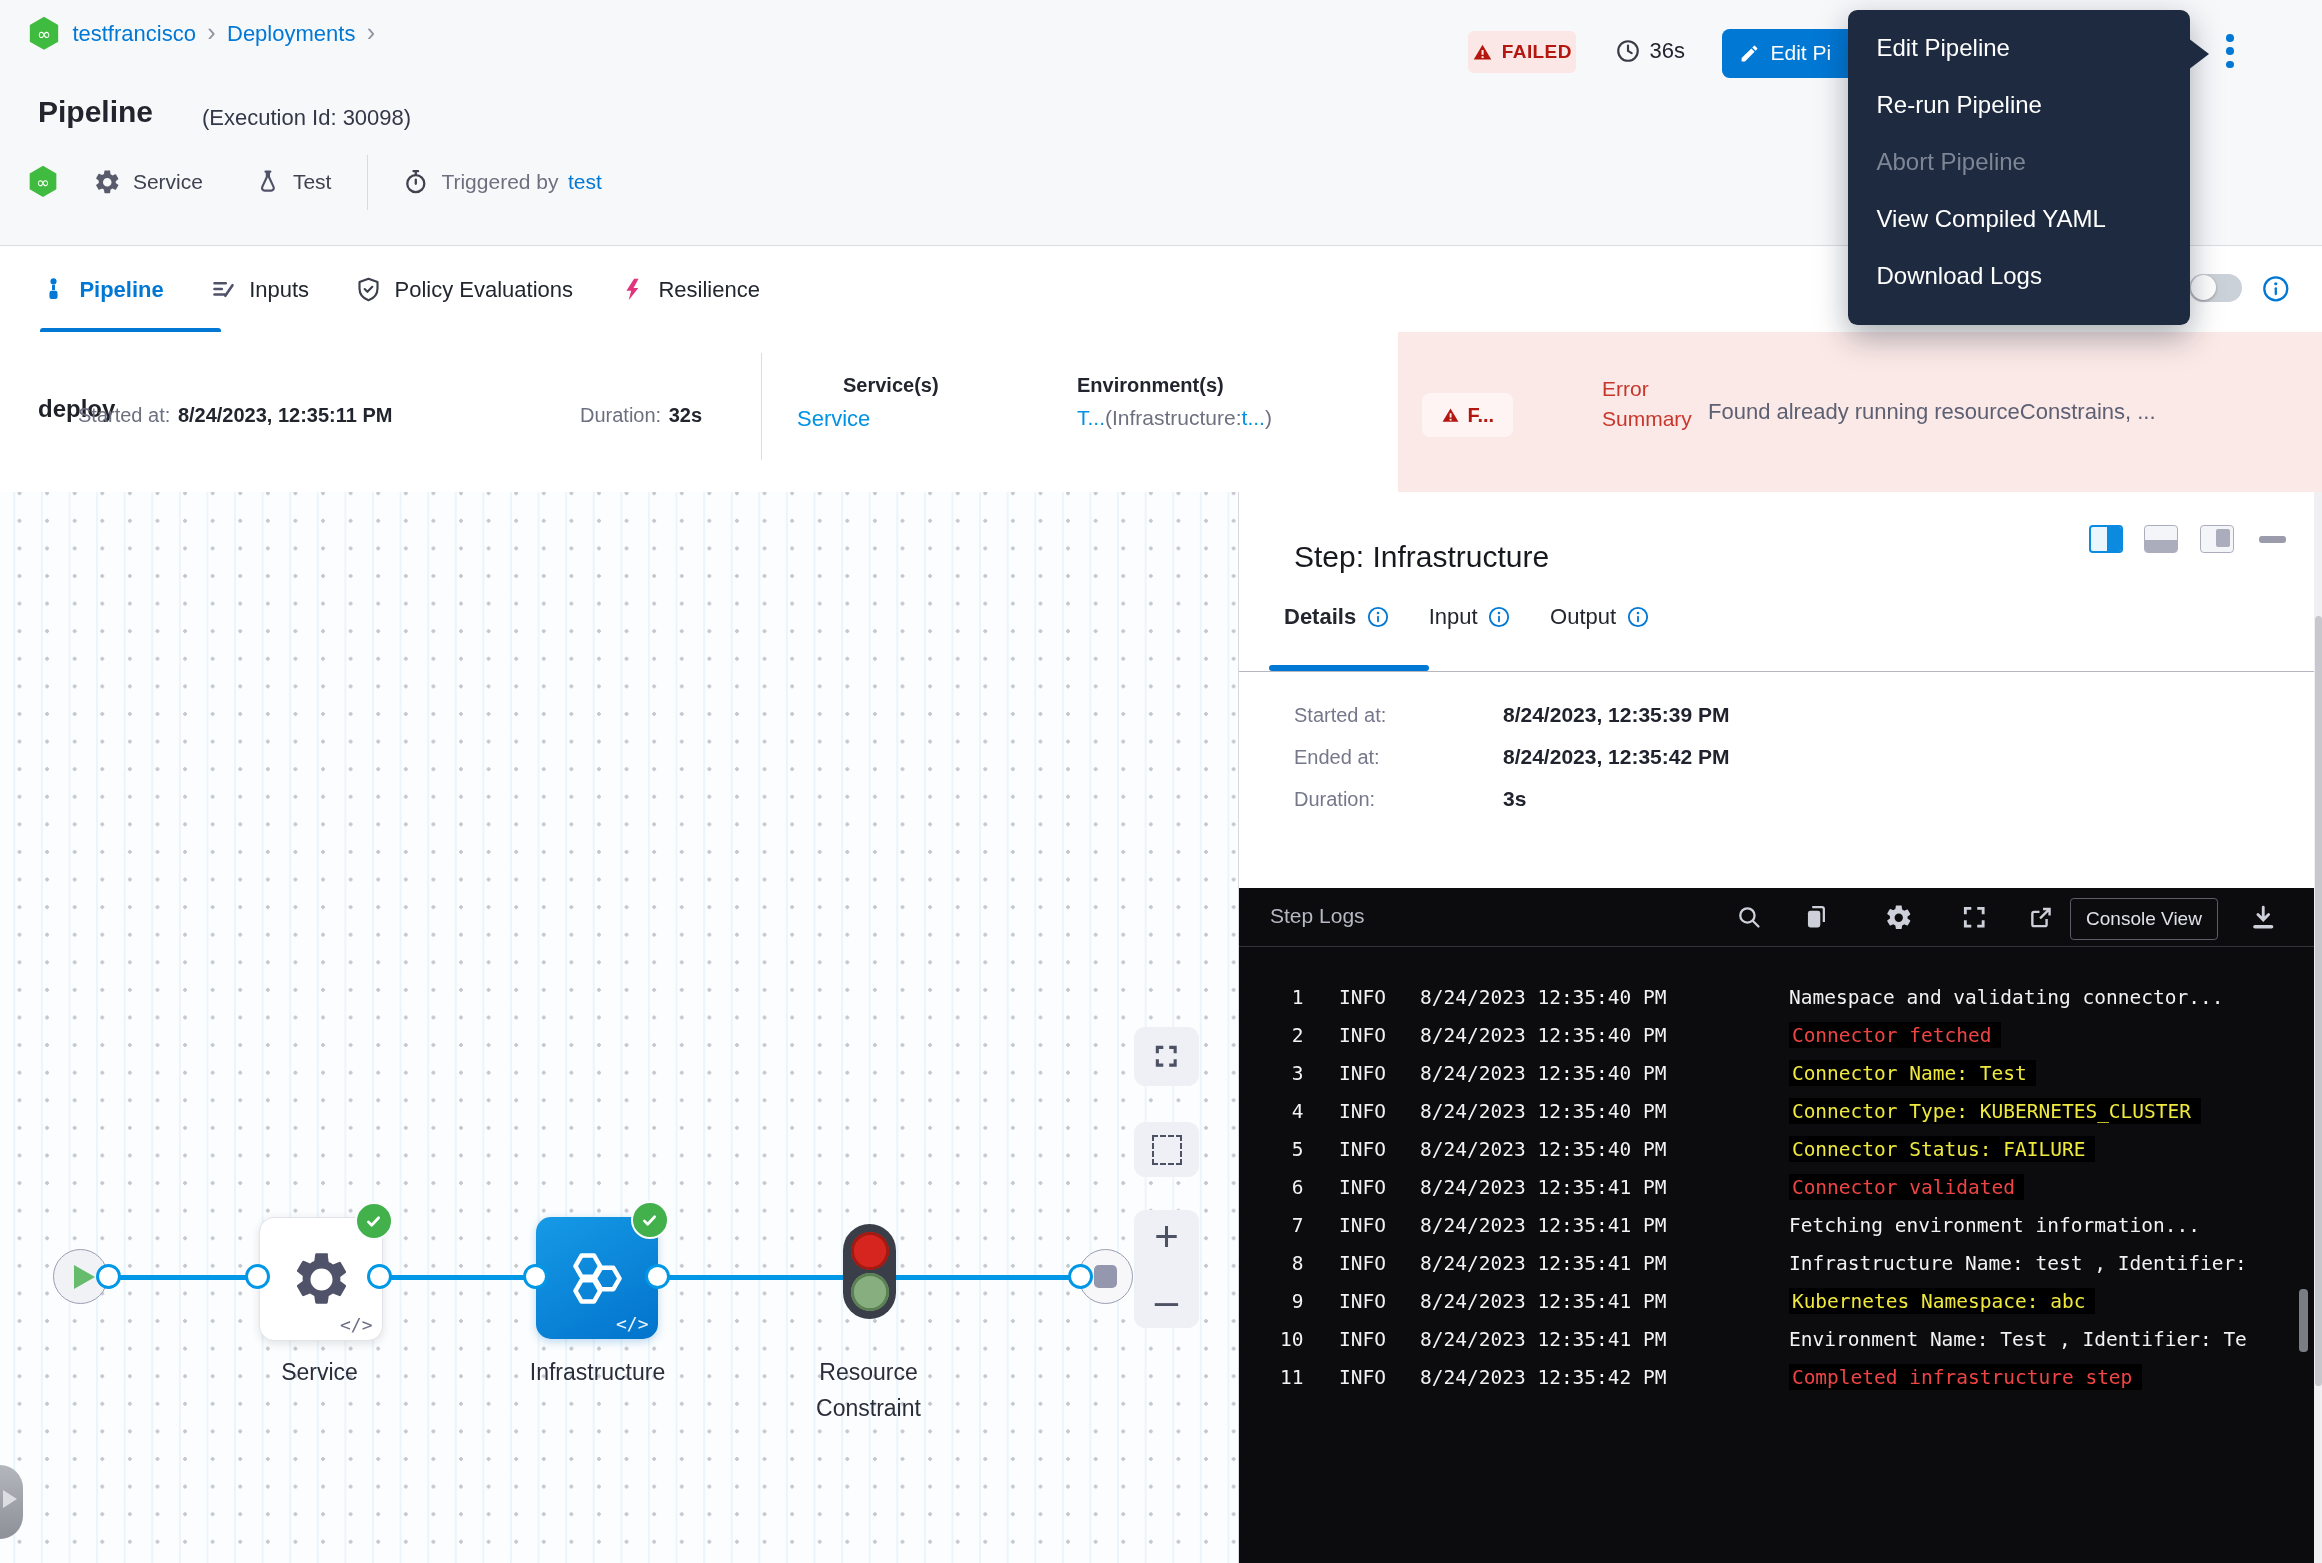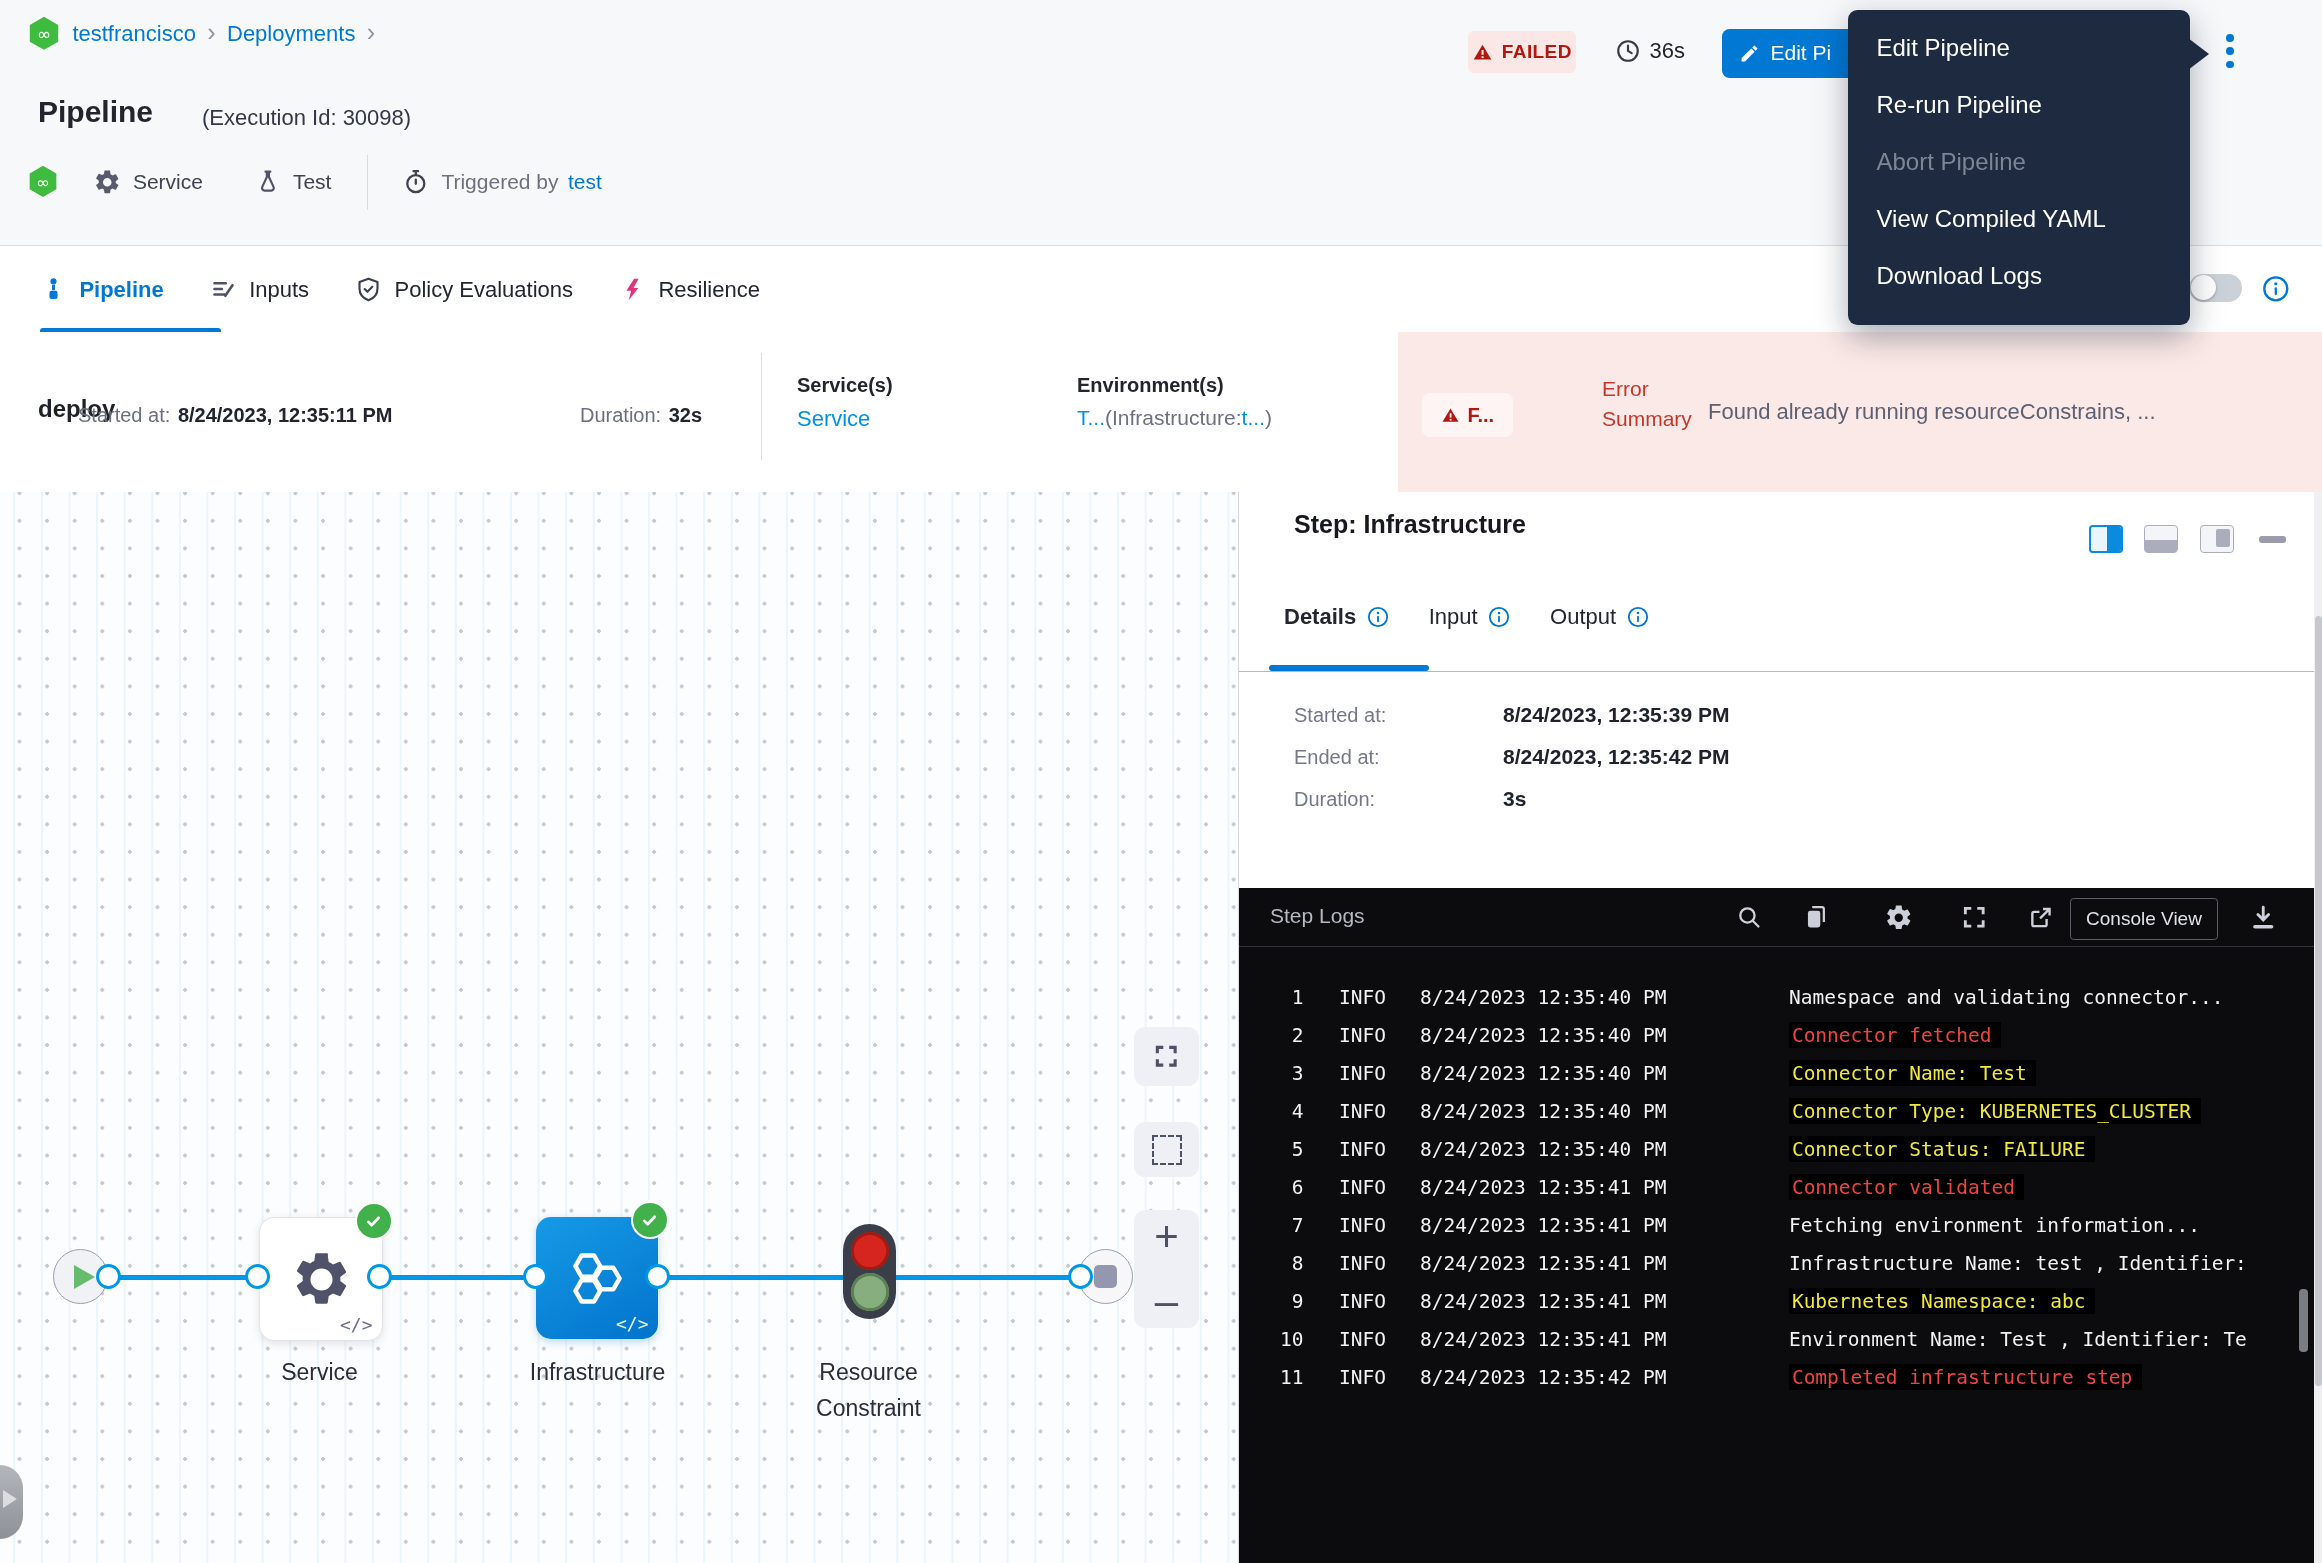--- a/index.html
+++ b/index.html
@@ -97,21 +97,21 @@
   .marquee-box{width:26px;height:26px;border:2.5px dashed #4c5163;}
   .ctl-zoom{left:1134px;top:718px;width:65px;height:118px;flex-direction:column;justify-content:space-between;padding:5.7px 0;box-sizing:border-box;}
   .zoom-sign{font-size:42px;font-weight:300;line-height:42px;cursor:pointer;}
   .edge-handle{position:absolute;left:0;top:1465px;width:23px;height:74px;z-index:6;cursor:pointer;
     background:linear-gradient(180deg,#b4b6bd,#8e9097);border-radius:0 42px 42px 0;}
   .edge-handle:after{content:"";position:absolute;left:2.9px;top:25px;width:0;height:0;
     border-left:14.3px solid #dcdde1;border-top:9.5px solid transparent;border-bottom:9.5px solid transparent;}
 
   
   .rightpanel{position:absolute;left:1238px;top:492px;right:0;bottom:0;background:#fff;border-left:1px solid #d8d9de;}
-  .rp-title{position:absolute;left:55px;top:18px;font-size:25px;font-weight:700;color:#17191f;}
+  .rp-title{position:absolute;left:55px;top:48px;font-size:30px;font-weight:400;color:#17191f;}
   .li{position:absolute;top:33px;width:34px;height:27.6px;border-radius:3.8px;box-sizing:border-box;cursor:pointer;}
   .li1{left:850px;border:2.9px solid #0b8be0;background:#eaf5fd;overflow:hidden;}
   .li1 i{position:absolute;right:0;top:0;width:14.3px;height:100%;background:#0b8be0;display:block;}
   .li2{left:905px;border:1.9px solid #abadbd;background:#f4f5f8;overflow:hidden;}
   .li2 i{position:absolute;left:0;bottom:0;width:100%;height:11.4px;background:#abadbd;display:block;}
   .li3{left:961px;border:1.9px solid #abadbd;background:#f4f5f8;}
   .li3 i{position:absolute;right:2.9px;top:2.9px;width:14.3px;height:18px;background:#abadbd;border-radius:1.9px;display:block;}
   .li-dash{position:absolute;left:1020px;top:44px;width:27px;height:6.7px;background:#9a9cab;border-radius:2.9px;cursor:pointer;}
   .rp-tabs{position:absolute;left:45px;top:112px;display:flex;align-items:center;gap:40px;font-size:22px;color:#23262f;}
   .rp-tab{display:flex;align-items:center;gap:10.5px;cursor:pointer;}
@@ -286,21 +286,21 @@
 
   <div class="stagebar">
     <div class="stage-name">deploy</div>
     <div class="kv stage-started">
       <span>Started at:</span><b>8/24/2023, 12:35:11 PM</b>
     </div>
     <div class="kv stage-duration">
       <span>Duration:</span><b>32s</b>
     </div>
     <div class="stage-vdiv"></div>
-    <div class="col-label" style="left:797px;top:42px;">Service(s)</div>
+    <div class="col-label" style="left:843px;top:42px;">Service(s)</div>
     <div class="col-link" style="left:797px;top:74px;">Service</div>
     <div class="col-label" style="left:1077px;top:42px;">Environment(s)</div>
     <div class="env-val">
       <span class="blue-text" style="color:#0092e4">T...</span><span class="muted">(Infrastructure:</span><span style="color:#0092e4">t...</span><span class="muted">)</span>
     </div>
     <div class="errorbox">
       <div class="err-badge">
         <span>
           <svg width="19" height="19" viewBox="0 0 24 24">
               <path d="M12 3 22 20H2Z" fill="#b3170f"></path>

